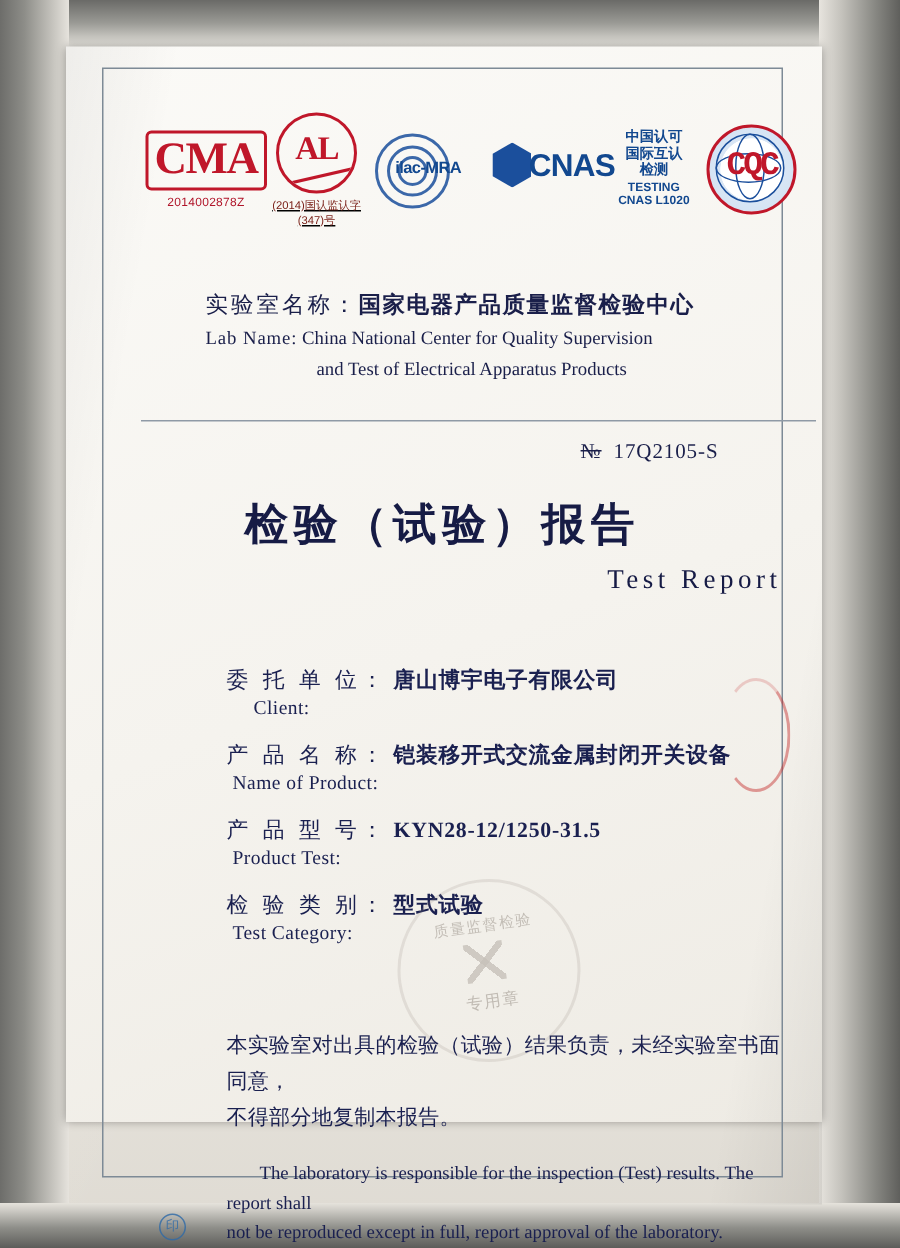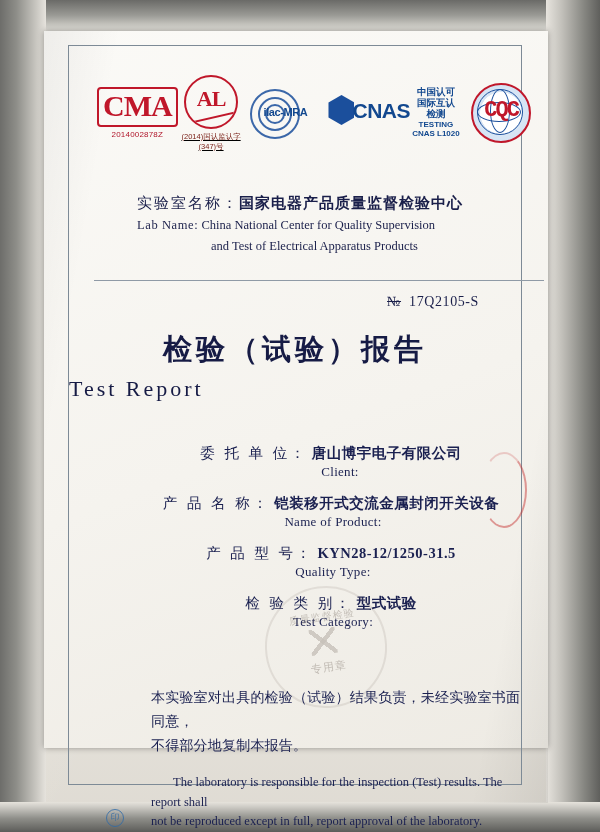--- a/index.html
+++ b/index.html
@@ -305,33 +305,33 @@
     left: 0; right: 0; top: 284px;
     text-align: center;
     font-size: 29px;
     font-weight: bold;
     color: #161b45;
     letter-spacing: 4px;
   }
   .title-en {
     position: absolute;
     left: 0; right: 0; top: 330px;
-    text-align: left;
-    font-size: 22px;
+    text-align: right;
+    font-size: 18px;
     color: #161b45;
     letter-spacing: 3px;
   }
 
   
   .fields {
     position: absolute;
     left: 82px; top: 398px;
     width: 360px;
   }
-  .field { margin-bottom: 14px; text-align: center; }
+  .field { margin-bottom: 14px; }
   .f-cn {
     font-size: 14.5px;
     color: #1a2050;
     white-space: nowrap;
   }
   .f-cn .f-label { letter-spacing: 3px; }
   .f-cn .f-value {
     font-weight: bold;
     margin-left: 4px;
     letter-spacing: 0.5px;
@@ -530,21 +530,21 @@
             <div class="f-cn">
               <span class="f-label">产 品 名 称：</span><span class="f-value">铠装移开式交流金属封闭开关设备</span>
             </div>
             <div class="f-en indent-more">Name of Product:</div>
           </div>
 
           <div class="field">
             <div class="f-cn">
               <span class="f-label">产 品 型 号：</span><span class="f-value">KYN28-12/1250-31.5</span>
             </div>
-            <div class="f-en indent-more">Quality Type:</div>
+            <div class="f-en indent-more">Product Test:</div>
           </div>
 
           <div class="field">
             <div class="f-cn">
               <span class="f-label">检 验 类 别：</span><span class="f-value">型式试验</span>
             </div>
             <div class="f-en indent-more">Test Category:</div>
           </div>
 
         </div>

